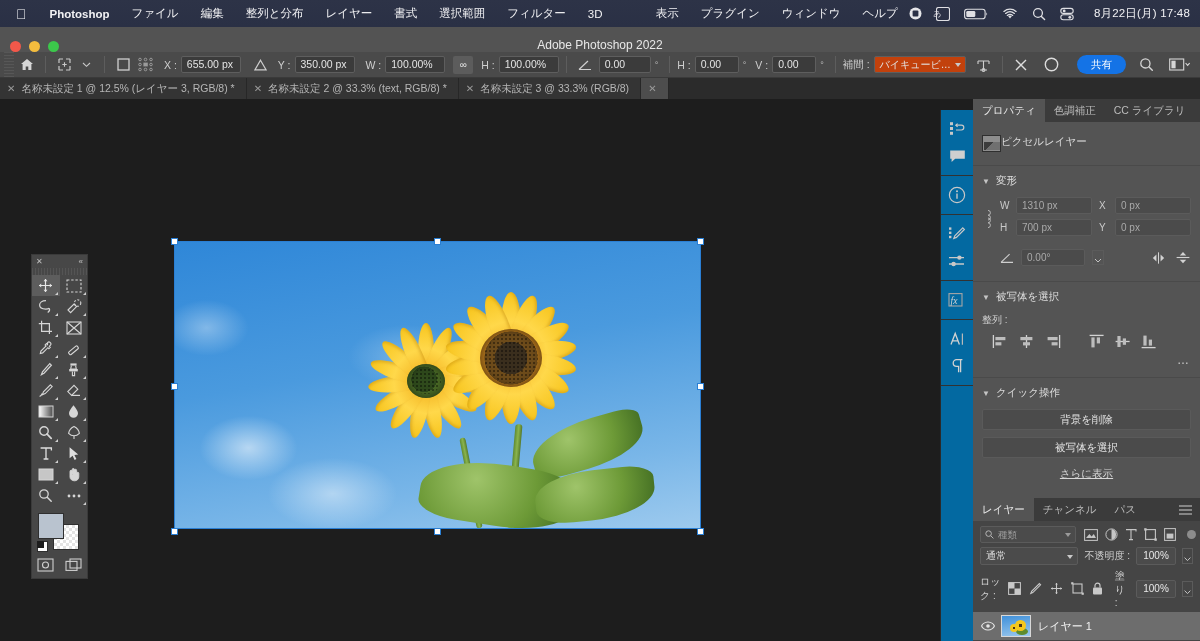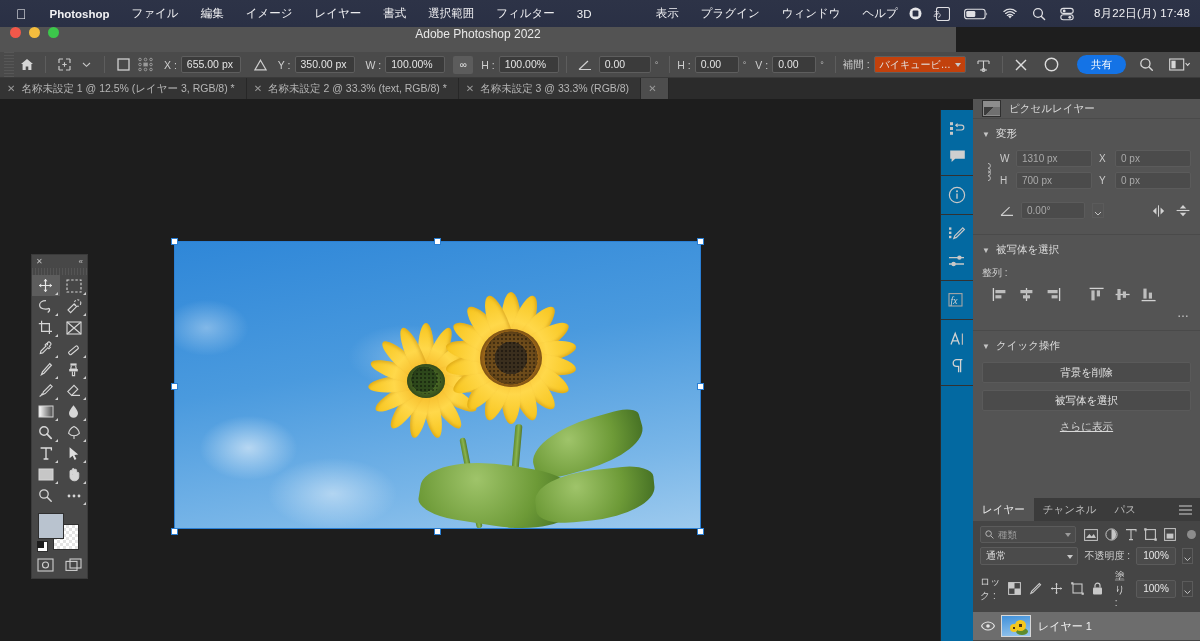--- a/index.html
+++ b/index.html
@@ -23,23 +23,23 @@
   .macbar .apple { font-size: 14px; padding: 0 12px 0 8px; line-height: 1; }
   .macbar .mi { padding: 0 11px; white-space: nowrap; font-size: 11.5px; }
   .macbar .mi.bold { font-weight: bold; }
   .macbar .spacer { flex: 1 1 auto; }
   .macbar .status { display: flex; align-items: center; gap: 14px; padding-right: 2px; }
   .macbar .status .ic { display: inline-flex; align-items: center; justify-content: center; opacity: .95; }
   .macbar .clock { font-size: 11.5px; padding-left: 6px; letter-spacing: .2px; white-space: nowrap; }
 
   
   .titlebar {
-    position: absolute; top: 27px; left: 0; width: 956px; height: 25px;
+    position: absolute; top: 27px; left: 0; width: 1200px; height: 25px;
     background: #535353;
-    display: flex; align-items: flex-start;
+    display: flex; align-items: flex-end;
   }
   .traffic { display: flex; gap: 8px; padding-left: 10px; }
   .traffic span { width: 11px; height: 11px; border-radius: 50%; display: block; }
   .traffic .r { background: #f2584a; }
   .traffic .y { background: #f3bc3e; }
   .traffic .g { background: #3cc74b; }
   .titlebar .wtitle {
     position: absolute; left: 0; right: 0; text-align: center;
     color: #e8e8e8; font-size: 12px; pointer-events: none;
   }
@@ -214,21 +214,21 @@
   .panel-tabs {
     display: flex; align-items: stretch; height: 23px; background: #3b3b3b;
     font-size: 10.5px; color: #bcbcbc; position: relative;
   }
   .panel-tabs .pt { display: flex; align-items: center; padding: 0 9px; white-space: nowrap; }
   .panel-tabs .pt.active { background: #545454; color: #eaeaea; }
   .panel-tabs .menu { margin-left: auto; display: flex; align-items: center;
     padding: 0 8px; color: #cfcfcf; font-size: 11px; }
   .panel-body { background: #545454; flex: 1 1 auto; overflow: hidden; }
 
-  .prop-head { display: flex; align-items: center; gap: 8px; padding: 1px 9px; font-size: 10.5px; color: #dcdcdc; }
+  .prop-head { display: flex; align-items: flex-start; gap: 0; padding: 13px 9px; font-size: 10.5px; color: #dcdcdc; }
   .prop-thumb { width: 19px; height: 17px; border: 1px solid #2f2f2f; background: #8d8d8d; position: relative; overflow:hidden; }
   .prop-thumb:after { content:""; position:absolute; left:1px; bottom:1px; width:16px; height:8px;
      background: linear-gradient(135deg,#3c3c3c 40%, #707070 41%); }
   .sect { border-top: 1px solid #4a4a4a; padding: 8px 9px 10px; }
   .sect-title { display: flex; align-items: center; gap: 6px; font-size: 10.5px; color: #dcdcdc; margin-bottom: 9px; }
   .chev { display: inline-block; width: 8px; color: #c4c4c4; font-size: 8px; }
   .xf-row { display: flex; align-items: center; gap: 7px; margin-bottom: 5px; }
   .xf-lab { font-size: 10px; color: #cacaca; width: 9px; text-align: left; }
   .xf-in {
     background: #4b4b4b; border: 1px solid #5b5b5b; border-radius: 2px;
@@ -297,21 +297,21 @@
 </head>
 <body>
 
 <div class="app">
 
   <div class="macbar">
     <div class="apple"></div>
     <div class="mi bold">Photoshop</div>
     <div class="mi">ファイル</div>
     <div class="mi">編集</div>
-    <div class="mi">イメージ</div>
+    <div class="mi">整列と分布</div>
     <div class="mi">レイヤー</div>
     <div class="mi">書式</div>
     <div class="mi">選択範囲</div>
     <div class="mi">フィルター</div>
     <div class="mi">3D</div>
     <div class="spacer"></div>
     <div class="mi">表示</div>
     <div class="mi">プラグイン</div>
     <div class="mi">ウィンドウ</div>
     <div class="mi">ヘルプ</div>
@@ -802,20 +802,28 @@
       <div class="di">
         <svg width="15" height="16" viewBox="0 0 15 16">
             <path d="M12.4 1.6H6.6a3.4 3.4 0 0 0 0 6.8h2v5.8M10.6 1.6v12.6" stroke="#d2d2d2" stroke-width="1.3" fill="none"></path>
           </svg>
       </div>
     </div>
   </div>
 
   <div class="panels">
 
+    <div class="panel-tabs">
+      <div class="pt active">プロパティ</div>
+      <div class="pt">色調補正</div>
+      <div class="pt">CC ライブラリ</div>
+      <div class="menu">
+        
+      </div>
+    </div>
 
     <div class="panel-body">
       <div class="prop-head">
         <div class="prop-thumb"></div>
         <span>ピクセルレイヤー</span>
       </div>
 
       <div class="sect">
         <div class="sect-title">
           <span class="chev">▼</span>

